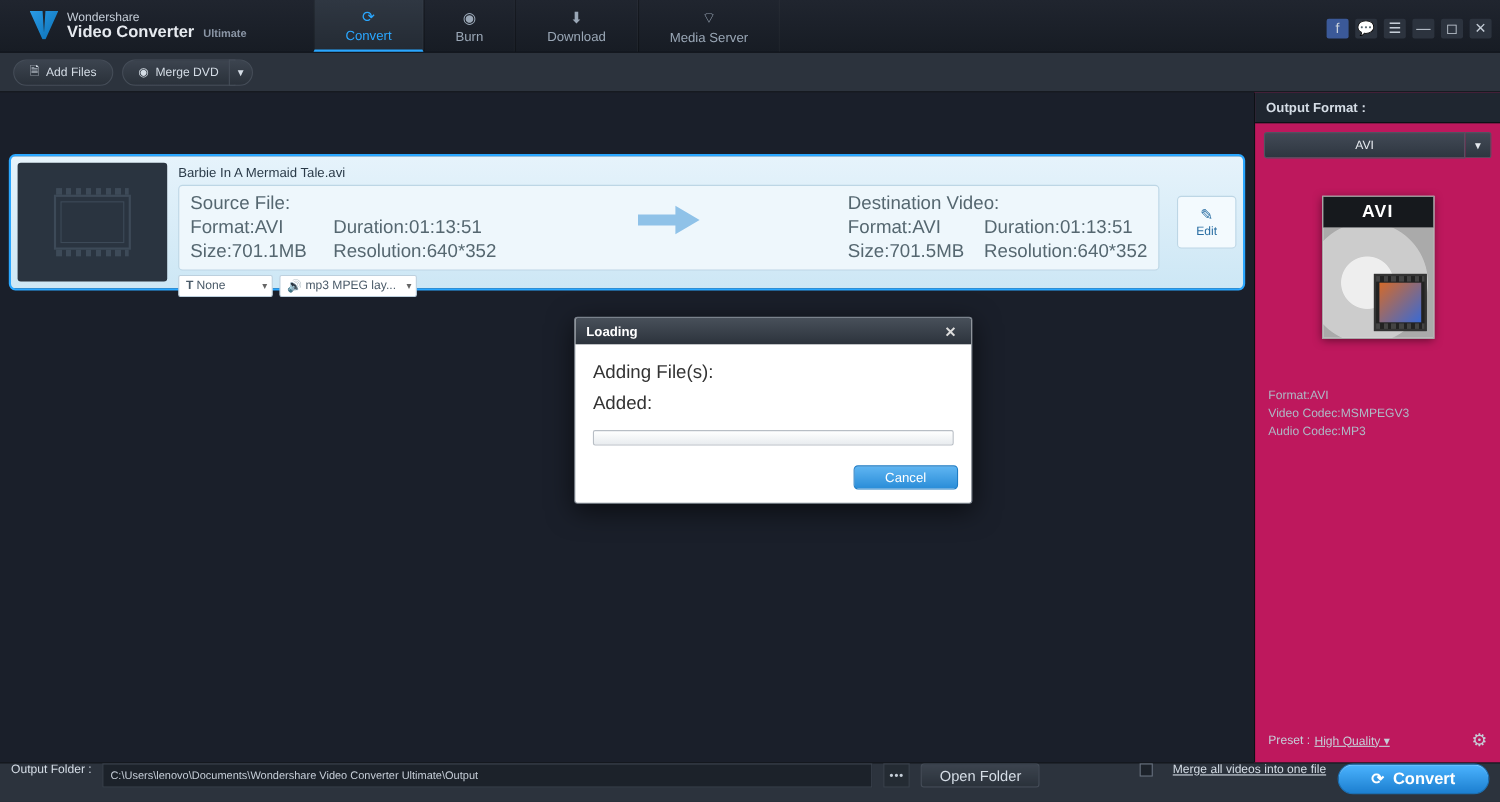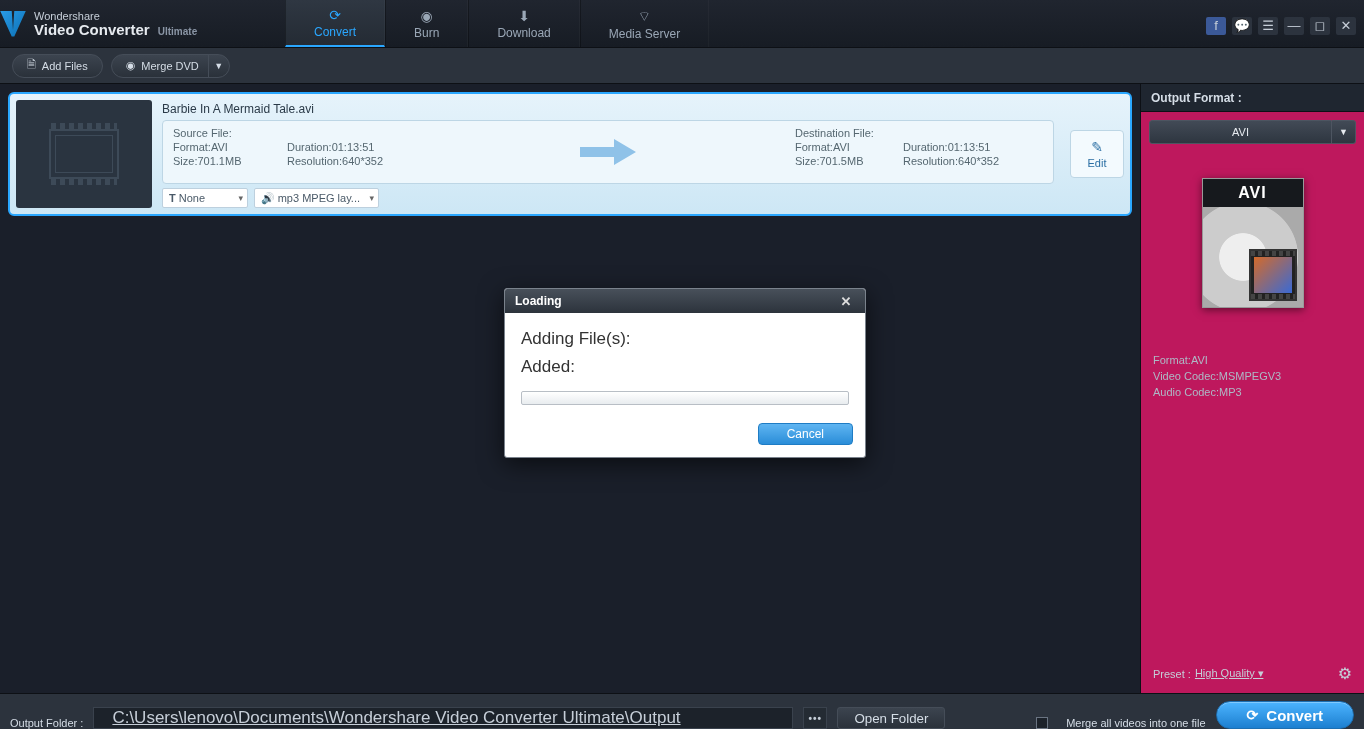--- a/index.html
+++ b/index.html
@@ -1,54 +1,54 @@
 <!DOCTYPE html>
 <html><head>
 <meta charset="utf-8">
 <style>
 * { margin: 0; padding: 0; box-sizing: border-box; font-family: Arial, sans-serif; }
 body { width: 1364px; height: 729px; background: #1a1f2a; color: #d5dde6; font-size: 12px; overflow: hidden; position: relative; }
 
 
 .header { height: 48px; background: linear-gradient(#20252f,#171c24); display: flex; align-items: center; border-bottom: 1px solid #0d1015; }
-.logo-area { display: flex; align-items: center; padding: 0 0; min-width: 285px; }
+.logo-area { display: flex; align-items: flex-start; padding: 0 27px; min-width: 285px; }
 .logo-v { width: 26px; height: 26px; background: linear-gradient(135deg,#2a9ce8,#0b6fb3); clip-path: polygon(0 0, 45% 0, 50% 75%, 55% 0, 100% 0, 55% 100%, 45% 100%); margin-right: 8px; }
 .logo-text { font-size: 11px; color: #c6ced8; }
 .logo-text .brand { font-weight: bold; font-size: 15px; color: #e6eaef; display: block; line-height: 1; }
 .logo-text .ult { font-size: 10px; color: #8a95a5; margin-left: 4px; }
 
 .nav-tabs { display: flex; height: 100%; }
 .nav-tab { height: 100%; display: flex; flex-direction: column; align-items: center; justify-content: center; padding: 0 28px; color: #9aa7b6; font-size: 12px; cursor: pointer; border-left: 1px solid rgba(0,0,0,.3); border-right: 1px solid rgba(255,255,255,.03); }
 .nav-tab.active { background: linear-gradient(#2f3742,#242b34); color: #2aa7ff; border-bottom: 2px solid #2aa7ff; }
 .nav-tab .nav-icon { font-size: 14px; margin-bottom: 2px; }
 
 .window-controls { margin-left: auto; display: flex; align-items: flex-start; padding-top: 4px; padding-right: 8px; gap: 6px; }
 .wc { width: 20px; height: 18px; display: flex; align-items: center; justify-content: center; color: #c6ced8; font-size: 13px; background: #2c333e; border-radius: 2px; cursor: pointer; }
 
 
 .toolbar { height: 36px; background: #2c333d; display: flex; align-items: center; padding: 0 12px; gap: 8px; border-bottom: 1px solid #0d1015; }
 .tb-btn { height: 24px; padding: 0 14px; border-radius: 12px; background: linear-gradient(#3c444f,#2a313a); border: 1px solid #454d58; color: #d5dde6; font-size: 11px; display: flex; align-items: center; gap: 6px; cursor: pointer; }
 .tb-caret { width: 22px; height: 24px; border-radius: 0 12px 12px 0; background: linear-gradient(#3c444f,#2a313a); border: 1px solid #454d58; display: flex; align-items: center; justify-content: center; color: #d5dde6; font-size: 9px; cursor: pointer; margin-left:-6px;}
 
 
 .body { display: flex; height: calc(100% - 48px - 36px - 36px); }
-.main { flex: 1; padding: 8px; overflow: hidden; }
+.main { flex: 1; padding: 8px; overflow: hidden; margin-top: 48px; }
 .side { width: 224px; background: #be185d; border-left: 1px solid #0d1015; display: flex; flex-direction: column; }
 
 
 .file-card { background: linear-gradient(#e6f3fb,#cde7f5); border: 2px solid #2aa7ff; border-radius: 6px; padding: 6px; display: flex; gap: 10px; color: #3a4a58; height: 124px; }
 .thumb { width: 136px; height: 100%; background: #2a3440; border-radius: 3px; display: flex; align-items: center; justify-content: center; }
 .film { width: 70px; height: 50px; border: 2px solid #3d4a58; position: relative; }
 .film::before,.film::after { content:""; position:absolute; left:0; right:0; height:6px; background: repeating-linear-gradient(90deg,#3d4a58 0 5px, transparent 5px 9px);}
 .film::before { top:-8px;} .film::after { bottom:-8px;}
 .film .reel { position:absolute; inset:4px; border:1px solid #3d4a58;}
 
 .file-body { flex:1; display:flex; flex-direction:column; }
 .file-title { font-size: 12px; color: #2a3a48; padding: 2px 0 4px;}
-.file-info { flex:1; background: #eef7fc; border:1px solid #bdd6e5; border-radius: 4px; padding: 6px 10px; display:flex; position:relative; font-size: 11px; color:#556770;}
+.file-info { flex:1; background: #eef7fc; border:1px solid #bdd6e5; border-radius: 4px; padding: 6px 10px; display:flex; position:relative; font-size: 17px; color:#556770;}
 .col { display:flex; flex-direction:column; gap:2px; min-width:90px;}
 .col.wide { min-width: 140px;}
 .arrow { position:absolute; left:50%; transform:translateX(-50%); top:14px; width:60px; height:34px; }
 .arrow svg { width:100%; height:100%; }
 .dest { margin-left:auto; display:flex; gap:14px;}
 
 .edit-btn { width: 54px; height: 48px; background: #f3fafe; border:1px solid #bdd6e5; border-radius: 4px; display:flex; flex-direction:column; align-items:center; justify-content:center; gap:2px; font-size: 11px; color:#2a6ea3; cursor:pointer; margin-left:6px; align-self:center;}
 .edit-btn .ei { font-size:14px;}
 
 .dropdowns { display:flex; gap:6px; margin-top:4px;}
@@ -72,31 +72,31 @@
 .avi-strip .img { position:absolute; inset:6px 3px; background: linear-gradient(135deg,#d46a2a,#3a6ad4);}
 
 .details { padding: 8px 12px; font-size:11px; color:#aeb9c6;}
 .details .dr { margin: 4px 0;}
 
 .preset-row { margin-top:auto; padding: 10px 12px; display:flex; align-items:center; font-size:11px; color:#c6ced8;}
 .preset-link { text-decoration: underline; cursor:pointer; margin-left:4px;}
 .gear { margin-left:auto; font-size:16px; cursor:pointer; color:#c6ced8;}
 
 
-.footer { height:36px; background:#2c333d; border-top:1px solid #0d1015; display:flex; align-items:flex-end; padding: 0 10px; gap:10px; font-size:11px;}
-.path-input { flex:0 0 700px; height:22px; background:#1c222a; border:1px solid #3a424d; color:#c6ced8; padding:0 18px; font-size:17px;text-decoration:underline;}
+.footer { height:36px; background:#2c333d; border-top:1px solid #0d1015; display:flex; align-items:flex-start; padding: 0 10px; gap:10px; font-size:11px;}
+.path-input { flex:0 0 700px; height:22px; background:#1c222a; border:1px solid #3a424d; color:#c6ced8; padding:0 6px; font-size:10px;}
 .dots-btn { width:24px; height:22px; background:#242b33; border:1px solid #3a424d; color:#c6ced8; display:flex; align-items:center; justify-content:center; cursor:pointer; font-weight:bold; letter-spacing:1px; font-size:10px;}
 .open-btn { height:22px; padding:0 16px; background: linear-gradient(#3c444f,#2a313a); border:1px solid #454d58; color:#d5dde6; border-radius:3px; cursor:pointer;}
-.merge { display:flex; align-items:center; gap:18px; cursor:pointer;}
+.merge { display:flex; align-items:center; gap:18px; cursor:pointer;text-decoration:underline;}
 .merge .cb { width:12px; height:12px; border:1px solid #6a7482; background:#1c222a;}
 .convert-btn { margin-left:auto; height:28px; padding: 0 30px; border-radius: 14px; background: linear-gradient(#4cb4ff,#1c7fd0); border:1px solid #1c6fb2; color:#fff; font-size:15px; font-weight:bold; display:flex; align-items:center; gap:8px; cursor:pointer; box-shadow: inset 0 1px 0 rgba(255,255,255,.3);}
 .convert-btn .ci { font-size:14px;}
 
 
-.dialog { position:absolute; left:504px; top:288px; width:362px; background:#fff; border:1px solid #7a828c; box-shadow: 0 6px 24px rgba(0,0,0,.6); border-radius: 3px; overflow:hidden;}
+.dialog { position:absolute; left:522px; top:288px; width:362px; background:#fff; border:1px solid #7a828c; box-shadow: 0 6px 24px rgba(0,0,0,.6); border-radius: 3px; overflow:hidden;}
 .dlg-title { height:24px; background: linear-gradient(#48505a,#2c333c); color:#fff; font-size:12px; font-weight:bold; display:flex; align-items:center; padding:0 10px;}
 .dlg-close { margin-left:auto; width:18px; height:16px; display:flex; align-items:center; justify-content:center; cursor:pointer; color:#ddd; font-size:13px;}
 .dlg-body { padding: 16px 16px 10px; font-size:17px; color:#333;}
 .dlg-body .line { margin-bottom: 8px;}
 .progress { height:14px; border:1px solid #b8bec5; border-radius:2px; background: linear-gradient(#fff,#e8ecef); margin-top:14px;}
 .dlg-foot { padding: 8px 12px 12px; display:flex; justify-content:flex-end;}
 .cancel-btn { height:22px; padding:0 28px; border-radius:4px; background: linear-gradient(#5fb5f2,#2a8dd8); border:1px solid #1f7cc4; color:#fff; font-size:12px; cursor:pointer;}
 </style>
 </head>
 <body>
@@ -175,21 +175,21 @@
               </div>
             </div>
           </div>
           <div class="arrow">
             <svg viewBox="0 0 60 34">
                 <path d="M2 12 L36 12 L36 4 L58 17 L36 30 L36 22 L2 22 Z" fill="#8fc2e8"></path>
               </svg>
           </div>
           <div class="dest">
             <div>
-              <div>Destination File:</div>
+              <div>Destination Video:</div>
               <div style="display:flex; gap:18px; margin-top:2px;">
                 <div class="col">
                   <span>Format:AVI</span>
                   <span>Size:701.5MB</span>
                 </div>
                 <div class="col wide">
                   <span>Duration:01:13:51</span>
                   <span>Resolution:640*352</span>
                 </div>
               </div>

